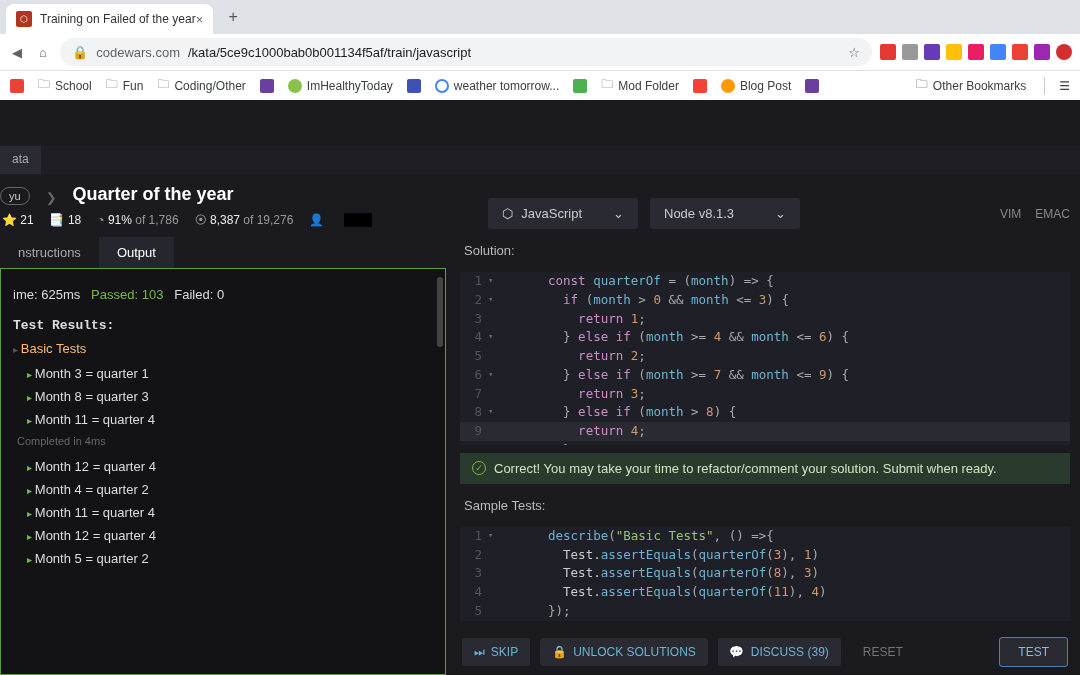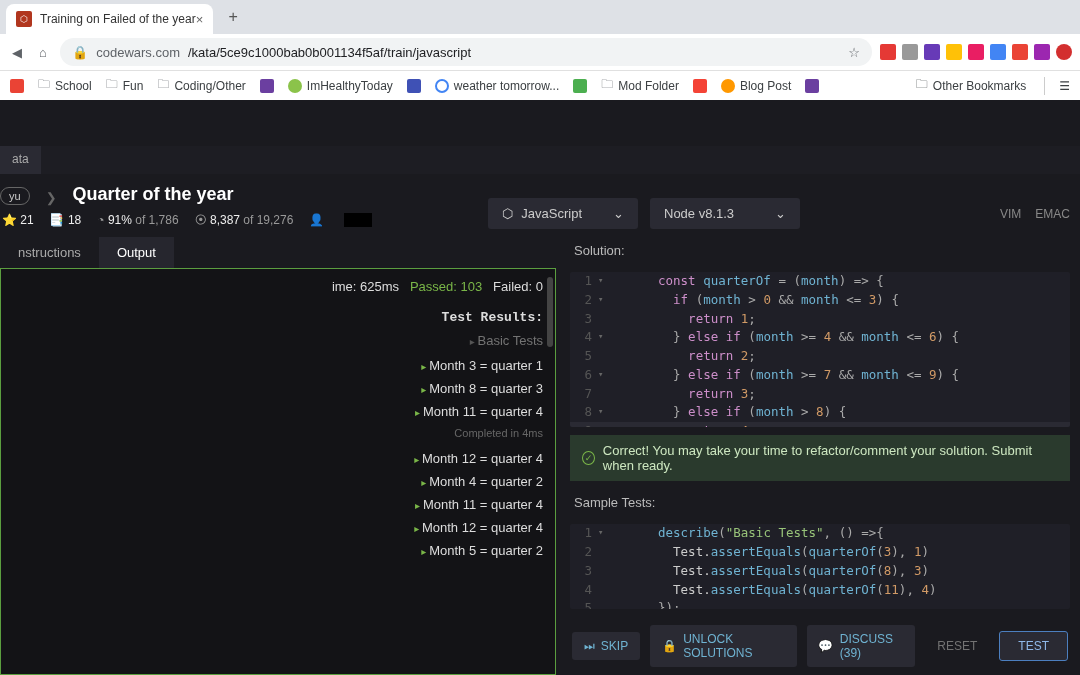--- a/index.html
+++ b/index.html
@@ -34,31 +34,31 @@
 .kyu-badge { border:1px solid #666; border-radius:10px; padding:2px 8px; font-size:11px; color:#ccc; }
 .kata-title { font-size:18px; font-weight:600; color:#fff; }
 .selector { background:#2a2a33; padding:8px 14px; border-radius:3px; display:flex; align-items:center; gap:8px; color:#ccc; min-width:150px; cursor:pointer; }
 .selector .chev { margin-left:auto; }
 .editor-modes { display:flex; gap:14px; color:#888; font-size:12px; padding-right:6px; }
 .stats { display:flex; gap:16px; padding:4px 0 10px 2px; color:#999; font-size:12px; align-items:center; }
 .stats span.white { color:#eee; }
 .avatar-block { width:28px; height:14px; background:#000; margin-left:4px; }
 
 .content { display:flex; flex:1; gap:14px; padding:0 10px 0 0; overflow:hidden; }
-.left-col { width:556px; display:flex; flex-direction:column; }
+.left-col { width:446px; display:flex; flex-direction:column; }
 .tabs { display:flex; background:#1a1a1f; }
 .tab-btn { padding:8px 18px; color:#aaa; cursor:pointer; font-size:13px; }
 .tab-btn.active { background:#26262e; color:#fff; }
-.output-panel { border:1px solid #5b9e3f; flex:1; background:#131316; padding:10px 12px; overflow:auto; position:relative;text-align:right; }
+.output-panel { border:1px solid #5b9e3f; flex:1; background:#131316; padding:18px 12px; overflow:auto; position:relative; }
 .output-summary { font-size:13px; margin-bottom:16px; }
 .output-summary .time { color:#ddd; }
 .output-summary .passed { color:#7ab648; }
 .output-summary .failed { color:#ddd; }
 .section-label { color:#ddd; font-size:13px; margin:8px 0; font-weight:600;font-family:Liberation Mono, monospace; }
-.suite-label { color:#737373; font-size:13px; margin:6px 0; }
+.suite-label { color:#fdba74; font-size:13px; margin:6px 0; }
 .suite-label::before { content:"▸ "; color:#555; font-size:10px; }
 .test-item { color:#ddd; font-size:13px; padding:4px 0 4px 14px; }
 .test-item::before { content:"▸ "; color:#7ab648; font-size:10px; }
 .completed { color:#666; font-size:11px; padding:4px 0 8px 4px; }
 .scrollbar-fake { position:absolute; right:2px; top:8px; width:6px; height:70px; background:#444; border-radius:3px; }
 
 .right-col { flex:1; display:flex; flex-direction:column; gap:8px; }
 .panel-heading { color:#bbb; font-size:13px; padding:6px 4px; }
 .code-editor { background:#1f1f27; border-radius:2px; font-family: "Menlo","Monaco","Consolas",monospace; font-size:12.5px; line-height:1.5; overflow:hidden; }
 .code-line { display:flex; }

